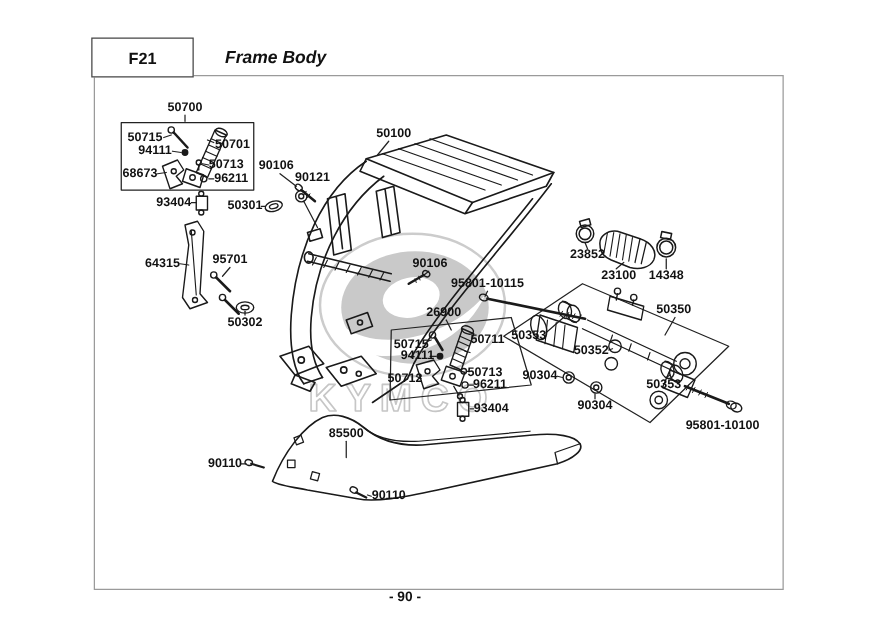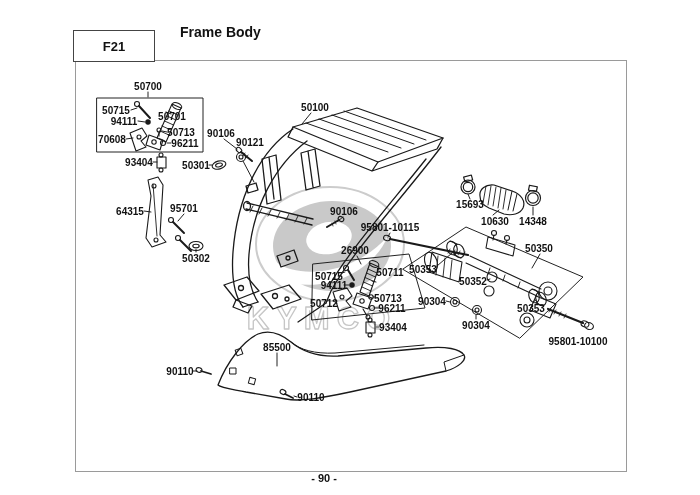--- a/index.html
+++ b/index.html
@@ -1,22 +1,22 @@
 <!DOCTYPE html>
 <html><head>
 <meta charset="utf-8">
 <style>
   html,body{margin:0;padding:0;background:#fff;}
   .page{position:relative;width:700px;height:495px;background:#ffffff;overflow:hidden;
         font-family:"Liberation Sans",sans-serif;color:#111;padding-left:15px;}
   .code-box{position:absolute;left:73px;top:30px;width:80px;height:30px;border:1.5px solid #444;
             display:flex;align-items:center;justify-content:center;font-weight:bold;font-size:13px;
             background:#fff;z-index:3;}
-  .page-title{position:absolute;left:180px;top:17px;height:30px;display:flex;align-items:center;
-              font-weight:bold;font-size:14px;z-index:3;}
+  .page-title{position:absolute;left:180px;top:30px;height:30px;display:flex;align-items:center;
+              font-weight:bold;font-size:14px;z-index:3;font-style:italic;}
   .diagram-border{position:absolute;left:75px;top:60px;width:550px;height:410px;
                   border:1.5px solid #9a9a9a;z-index:1;}
   .artwork{position:absolute;left:0;top:0;z-index:2;}
   .lbl{position:absolute;transform:translate(-50%,-50%);font-size:10px;font-weight:bold;
        white-space:nowrap;z-index:4;letter-spacing:0px;}
   .footer{position:absolute;left:0;top:472px;width:648px;text-align:center;
           font-size:11px;font-weight:bold;z-index:3;}
 </style>
 </head>
 <body>
@@ -297,36 +297,36 @@
             <path d="M285,394 L293,398" stroke-width="1.8"></path>
           </g>
       </g>
 
     </g>
   </svg>
 
   <div class="lbl" style="left:148px;top:86px">50700</div>
   <div class="lbl" style="left:116px;top:110px">50715</div>
   <div class="lbl" style="left:124px;top:121px">94111</div>
-  <div class="lbl" style="left:172px;top:116px">50701</div>
-  <div class="lbl" style="left:112px;top:139px">70608</div>
+  <div class="lbl" style="left:186px;top:116px">50701</div>
+  <div class="lbl" style="left:112px;top:139px">68673</div>
   <div class="lbl" style="left:181px;top:132px">50713</div>
   <div class="lbl" style="left:185px;top:143px">96211</div>
   <div class="lbl" style="left:139px;top:162px">93404</div>
   <div class="lbl" style="left:196px;top:165px">50301</div>
   <div class="lbl" style="left:221px;top:133px">90106</div>
   <div class="lbl" style="left:250px;top:142px">90121</div>
   <div class="lbl" style="left:315px;top:107px">50100</div>
   <div class="lbl" style="left:130px;top:211px">64315</div>
   <div class="lbl" style="left:184px;top:208px">95701</div>
   <div class="lbl" style="left:196px;top:258px">50302</div>
   <div class="lbl" style="left:344px;top:211px">90106</div>
   <div class="lbl" style="left:390px;top:227px">95801-10115</div>
-  <div class="lbl" style="left:470px;top:204px">15693</div>
-  <div class="lbl" style="left:495px;top:221px">10630</div>
+  <div class="lbl" style="left:470px;top:204px">23852</div>
+  <div class="lbl" style="left:495px;top:221px">23100</div>
   <div class="lbl" style="left:533px;top:221px">14348</div>
   <div class="lbl" style="left:539px;top:248px">50350</div>
   <div class="lbl" style="left:355px;top:250px">26900</div>
   <div class="lbl" style="left:329px;top:276px">50715</div>
   <div class="lbl" style="left:334px;top:285px">94111</div>
   <div class="lbl" style="left:390px;top:272px">50711</div>
   <div class="lbl" style="left:324px;top:303px">50712</div>
   <div class="lbl" style="left:388px;top:298px">50713</div>
   <div class="lbl" style="left:392px;top:308px">96211</div>
   <div class="lbl" style="left:423px;top:269px">50353</div>

